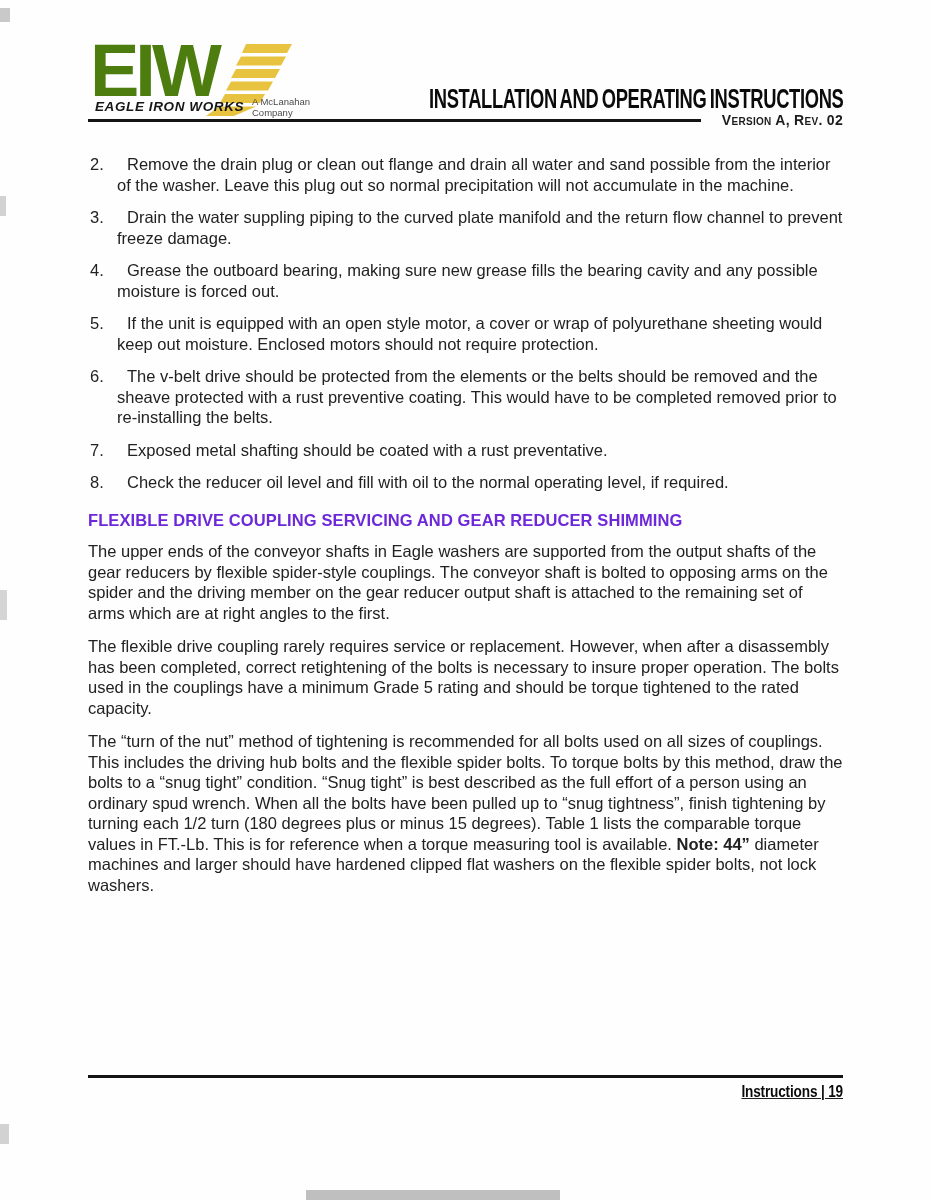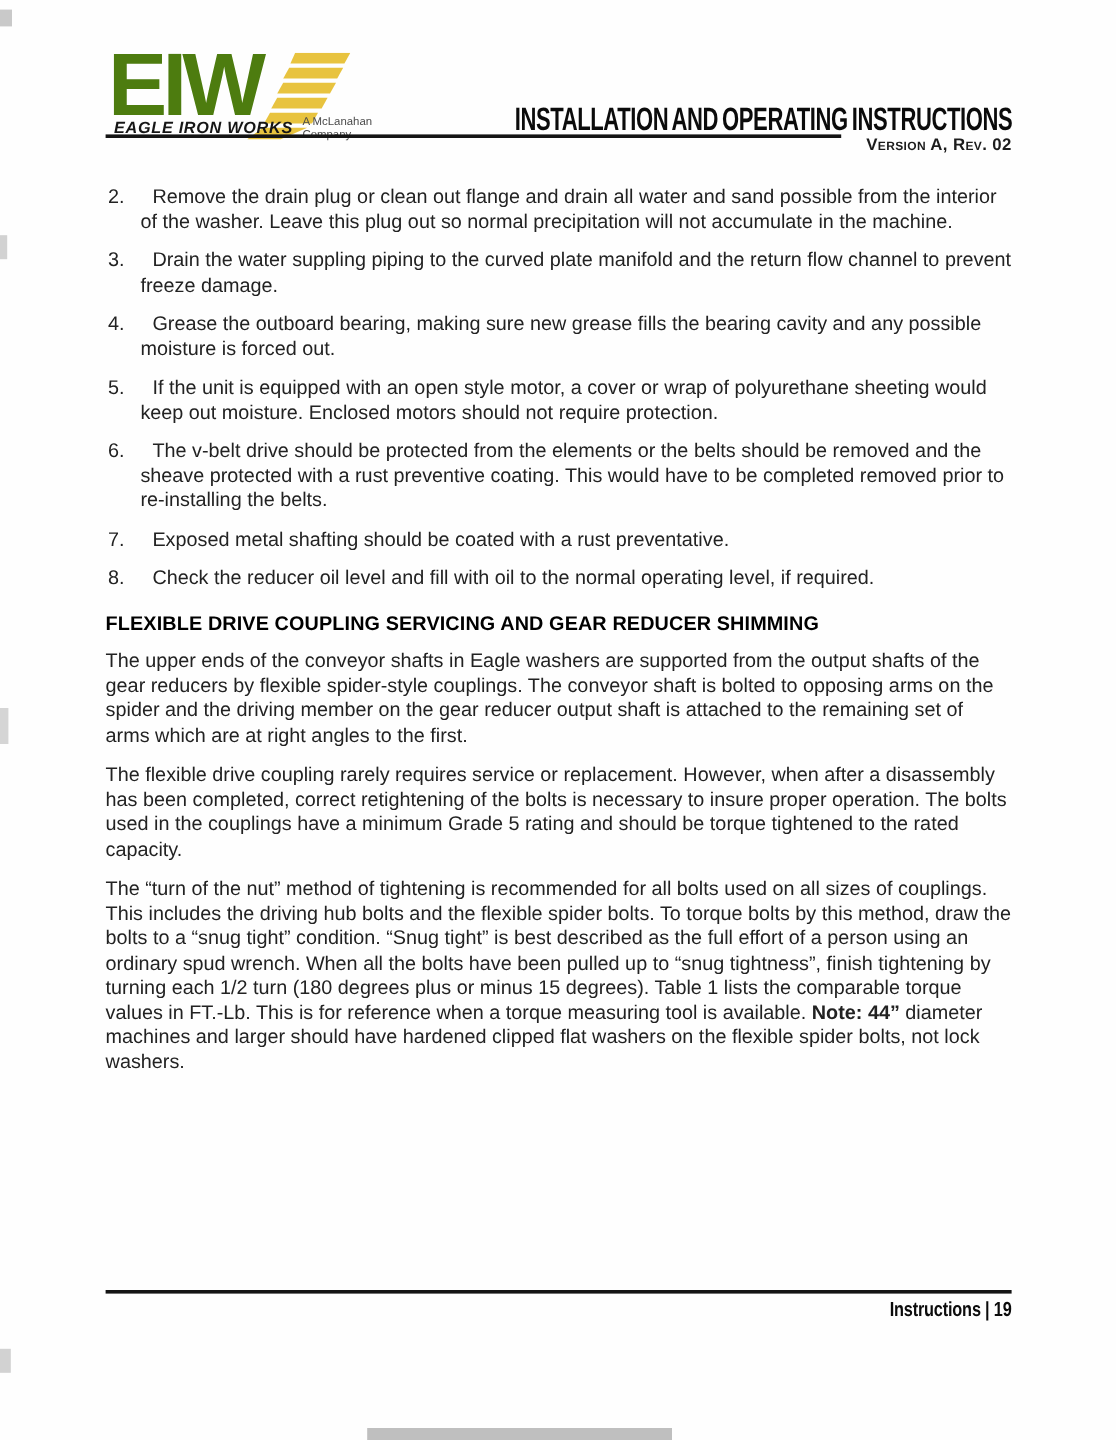--- a/index.html
+++ b/index.html
@@ -29,46 +29,46 @@
     font-size:9.5px;color:#4a4a4a;line-height:1.15;
   }
   .doc-title{
     position:absolute;right:87px;top:84px;
     font-size:27px;font-weight:bold;color:#0b0b0b;
     white-space:nowrap;letter-spacing:-0.5px;word-spacing:-2px;
     transform:scaleX(0.68);transform-origin:right center;
   }
   .rule-row{
     position:absolute;left:88px;right:87px;top:112px;
-    display:flex;gap:11px;
+    display:flex;align-items:center;gap:11px;
   }
   .rule-row .rule{flex:1;height:3px;background:#141414;}
   .version{
     margin-left:10px;font-size:14px;font-weight:600;
     font-variant:small-caps;color:#1c1c1c;white-space:nowrap;letter-spacing:0.3px;
   }
   
   .body{
     position:absolute;left:88px;right:87px;top:143px;
     font-size:16.5px;line-height:20.5px;color:#222;
   }
   ol.steps{list-style:none;margin:0;padding:0;}
   ol.steps li{
     position:relative;padding-left:29px;margin:0 0 12px 0;
   }
   ol.steps .num{position:absolute;left:2px;top:0;}
   ol.steps .step-text{display:block;text-indent:10px;margin-top:11px;}
   .sec-heading{
-    font-weight:bold;font-size:16.5px;color:#000000;
+    font-weight:bold;font-size:16.5px;color:#6d28d9;
     margin:17px 0 11px 0;letter-spacing:0.1px;
   }
   .body p{margin:0 0 13px 0;}
   .note-bold{font-weight:bold;}
   
-  .footer{position:absolute;left:88px;right:87px;top:1075px;}
+  .footer{position:absolute;left:88px;right:87px;top:1075px;text-decoration:underline;}
   .footer .rule{height:2.5px;background:#141414;}
   .footer-label{
     text-align:right;margin-top:4px;
     font-size:17px;font-weight:bold;color:#0b0b0b;
     transform:scaleX(0.8);transform-origin:right top;
     letter-spacing:-0.2px;
   }
   
   .artifact{position:absolute;background:#c9c9c9;}
   .a-top-left{left:0;top:8px;width:10px;height:14px;}

